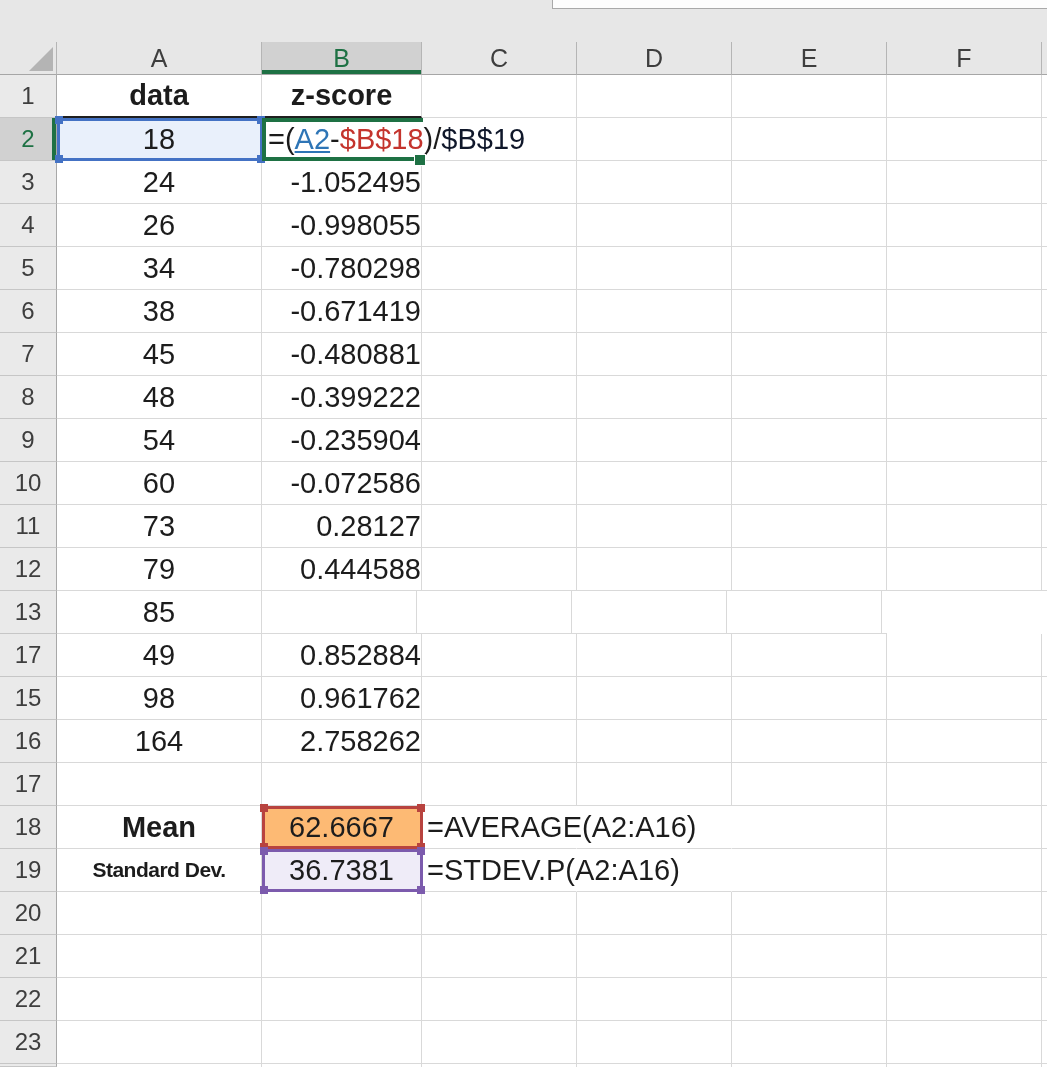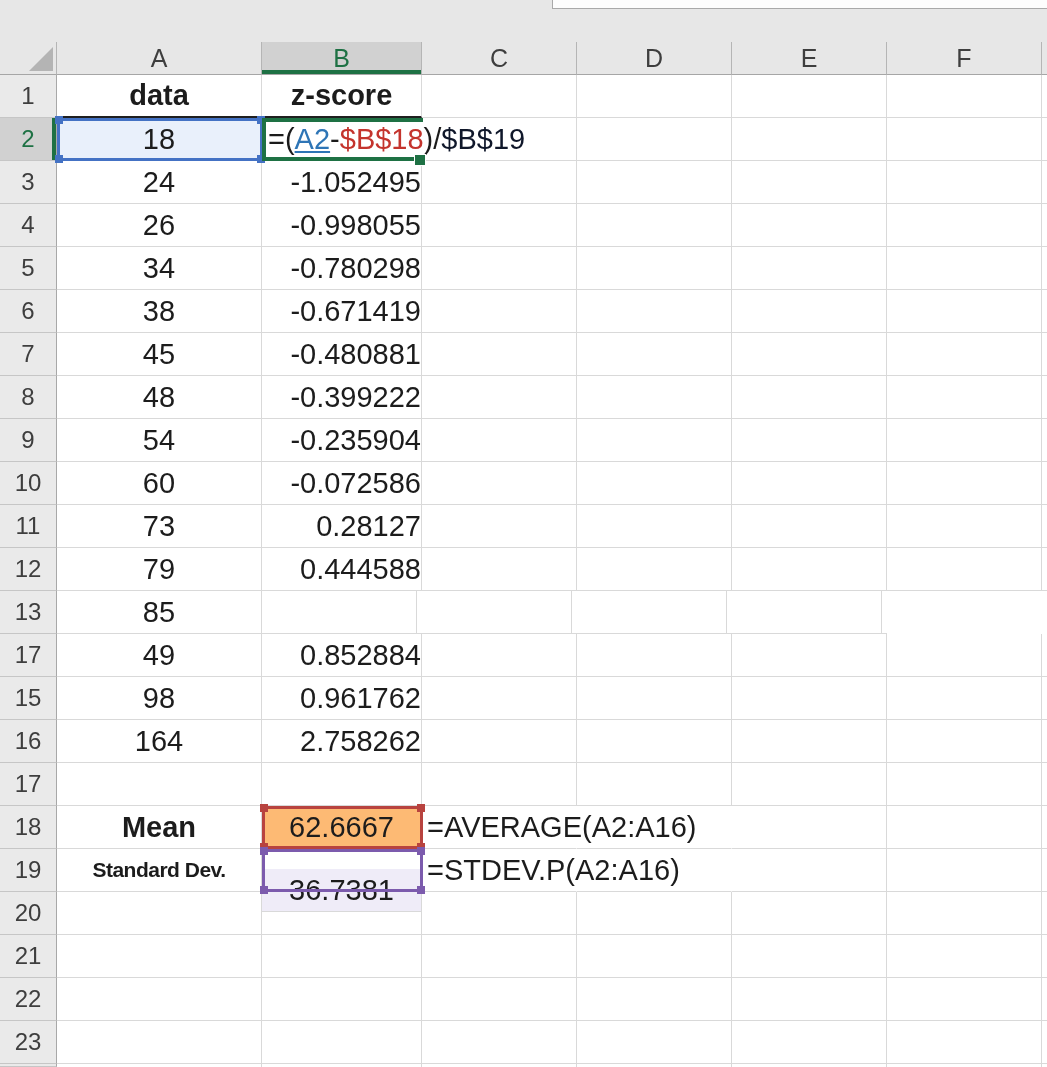--- a/index.html
+++ b/index.html
@@ -34,21 +34,21 @@
   .w-g{width:5px;border-right:none;}
   .c{justify-content:center;}
   .r{justify-content:flex-end;}
   .l{justify-content:flex-start;padding-left:5px;}
   .bold{font-weight:700;}
   .tight{font-size:21px;letter-spacing:-0.5px;}
   .underlined{border-bottom:2px solid #1F1F1F;}
   .no-rb{border-right-color:transparent;}
   .a2fill{background:#E9F0FB;}
   .fill-red{background:#fdba74;}
-  .fill-purple{background:#EFECF8;margin-top:20px;}
+  .fill-purple{background:#EFECF8;}
   .fx{padding-left:6px;}
   .caret{display:inline-block;width:2px;height:30px;background:#000;margin-left:3px;}
   
   .ov{position:absolute;box-sizing:border-box;pointer-events:none;}
   .hnd{position:absolute;width:8px;height:8px;}
   #ovA2{left:57px;top:118px;width:206px;height:43px;border:3px solid #4472C4;}
   #ovA2 .hnd{background:#4472C4;}
   #gTop{left:262px;top:118px;width:161px;height:4px;background:#1E7144;}
   #gLeft{left:262px;top:118px;width:4px;height:43px;background:#1E7144;}
   #gBottom{left:262px;top:157px;width:153px;height:4px;background:#1E7144;}

